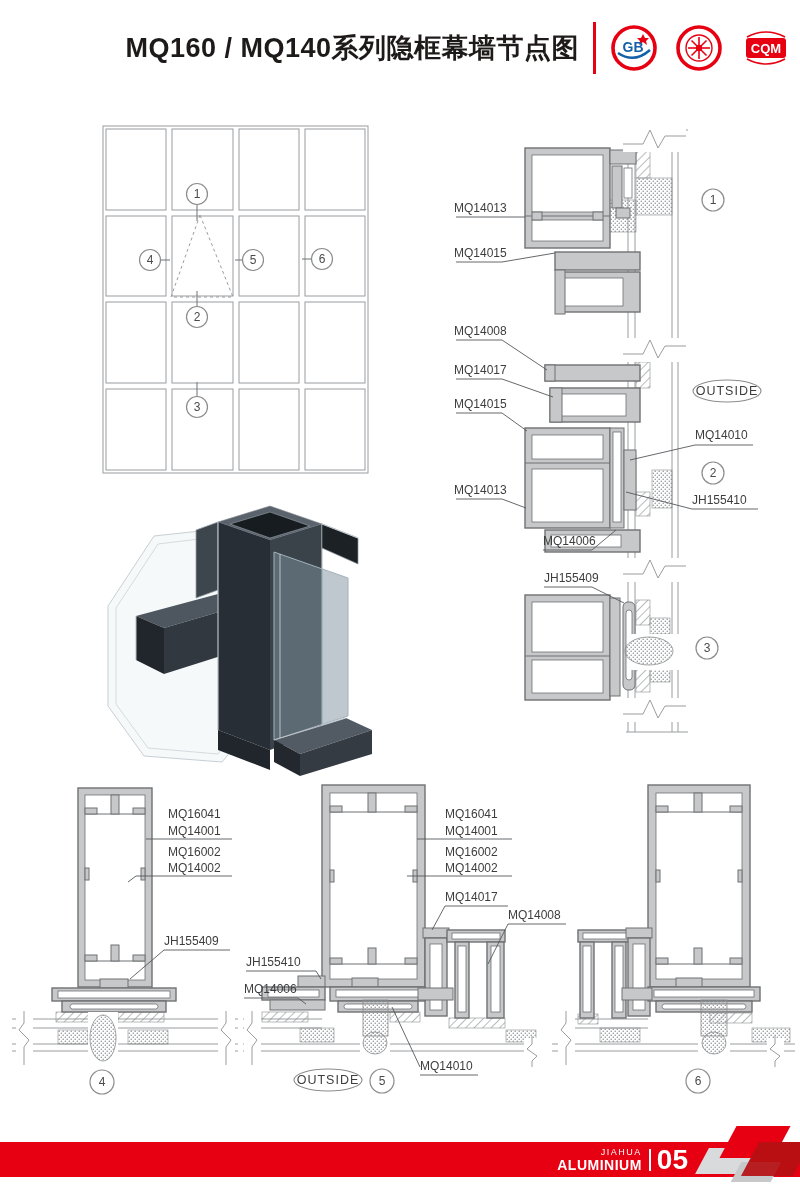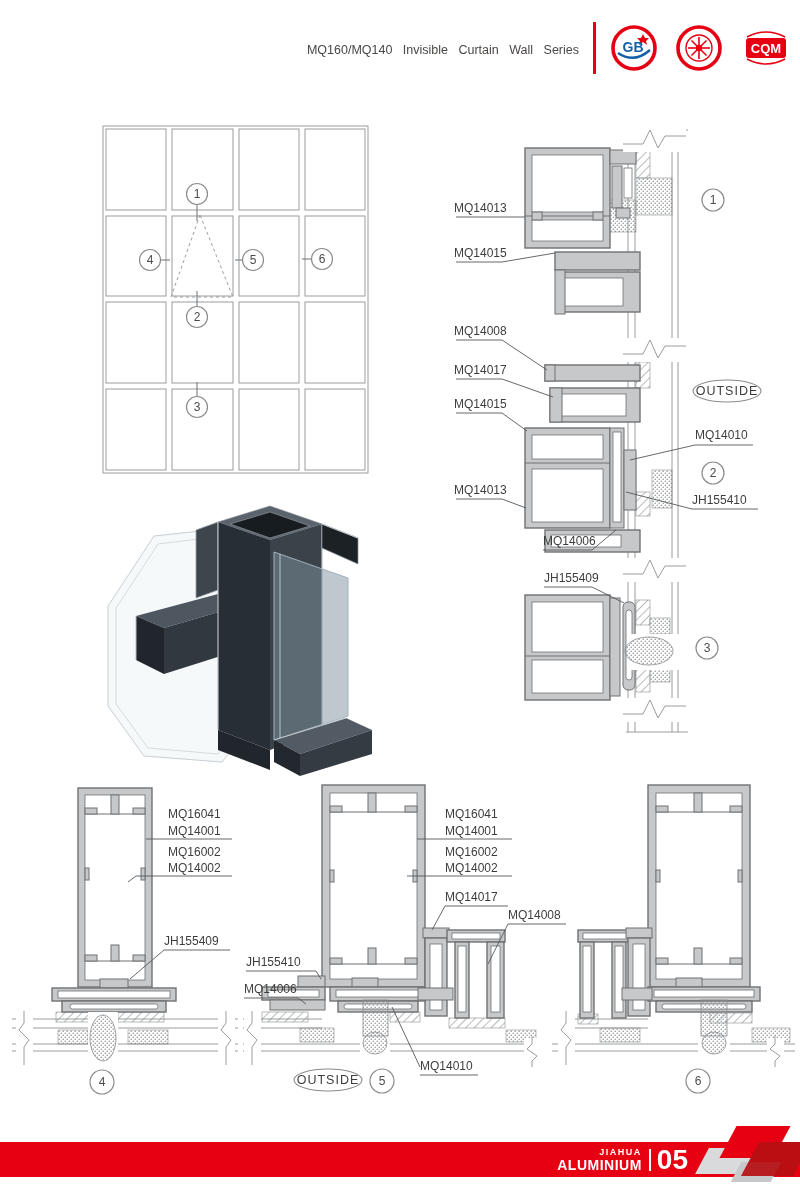--- a/index.html
+++ b/index.html
@@ -24,35 +24,35 @@
   .co-c{fill:#fff;stroke:#8a8c8e;stroke-width:1.2;}
   .co-t{font:12px "Liberation Sans",sans-serif;fill:#4a4a4a;text-anchor:middle;}
   .out-e{fill:#fff;stroke:#8a8c8e;stroke-width:1.1;}
   .out-t{font:12.5px "Liberation Sans",sans-serif;fill:#3d3d3d;text-anchor:middle;letter-spacing:1px;}
   .ghost{fill:rgba(233,239,242,.4);stroke:#c8cfd4;stroke-width:1;}
   
   .footer-band{position:absolute;left:0;top:1142px;width:800px;height:35px;background:#e60012;}
   .footer-brand{position:absolute;left:540px;top:1146px;width:148px;height:28px;
                 display:flex;align-items:center;justify-content:flex-end;color:#fff;}
   .brand-col{text-align:right;line-height:1.15;}
-  .brand-l1{font-size:9px;font-weight:bold;letter-spacing:1.5px;}
+  .brand-l1{font-size:9px;font-weight:normal;letter-spacing:1.5px;}
   .brand-l2{font-size:14px;font-weight:bold;letter-spacing:.5px;}
   .brand-div{width:2px;height:22px;background:#fff;margin:0 6px 0 7px;}
   .brand-num{font-size:28px;font-weight:bold;}
   .motif{position:absolute;left:688px;top:1124px;width:112px;height:66px;}
   .para{position:absolute;transform:skewX(-28deg);}
 </style>
 </head>
 <body>
 
 <div class="page">
 
   <div class="header">
     <div class="titleblock">
-      <div class="title-en">MQ160/MQ140 Invisible Curtain Wall Series</div>
+      <div class="title-cn">MQ160 / MQ140系列隐框幕墙节点图</div>
     </div>
     <div class="hdr-divider"></div>
     <div class="logos">
       <svg width="48" height="48" viewBox="0 0 48 48">
         <circle cx="24" cy="24" r="21" fill="#fff" stroke="#e60012" stroke-width="3.6"></circle>
         <path d="M8,29 Q24,40 40,26" stroke="#1460a8" stroke-width="2.4" fill="none"></path>
         <polygon points="33,10 35,14 39,14 36,17 37,21 33,18 29,21 30,17 27,14 31,14" fill="#e60012"></polygon>
         <text x="23" y="28" font-size="14" font-weight="bold" fill="#1460a8" text-anchor="middle">GB</text>
       </svg>
       <svg width="48" height="48" viewBox="0 0 48 48">

